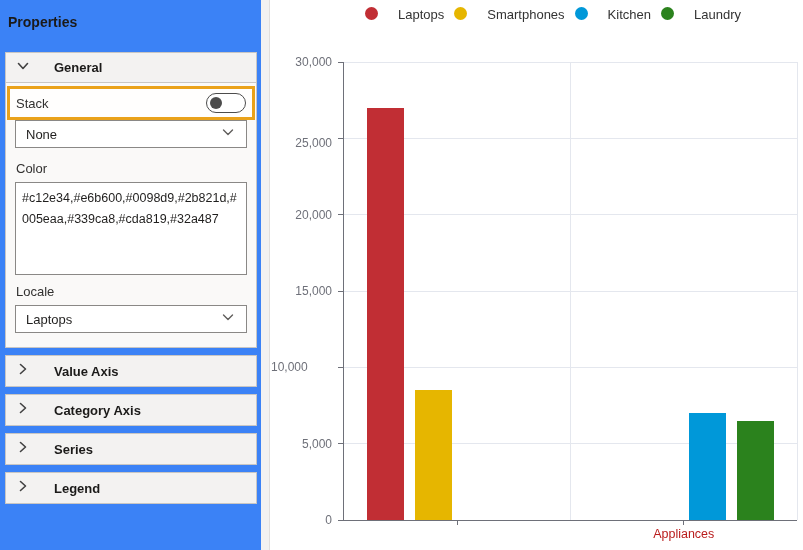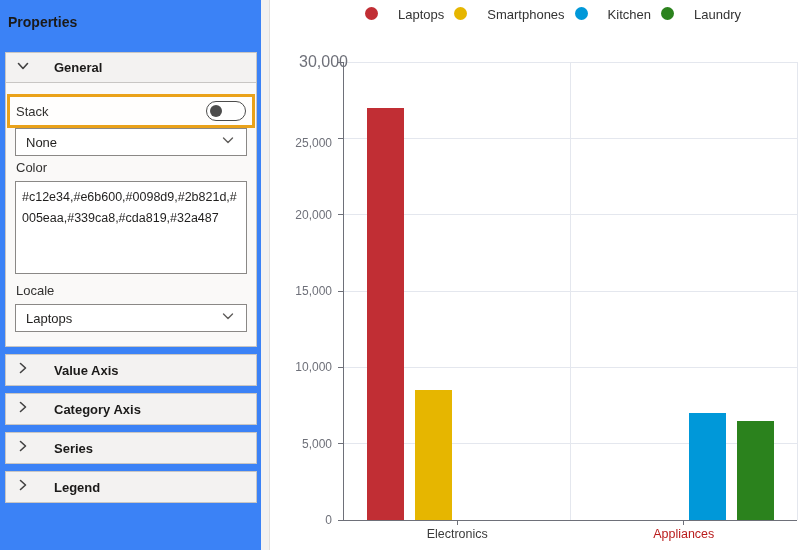--- a/index.html
+++ b/index.html
@@ -35,21 +35,21 @@
   .acc-header .hlabel { font-size:13px; font-weight:700; color:#1b1a19; }
   .chev { display:block; flex:0 0 auto; }
 
   .general-body { padding:5px 4px 14px 4px; }
   .prow {
     display:flex; align-items:center; justify-content:space-between;
     padding:0 6px;
   }
   .stack-row {
     height:28px; outline:3px solid var(--highlight); background:#fffefd;
-    margin:9px 0 3px 0;
+    margin:1px 0 3px 0;
   }
   .tog-row { height:26px; margin-top:6px; }
   .plabel { font-size:13px; color:#323130; line-height:15px; }
   .field-label { margin:9px 6px 6px 6px; }
   .dropdown {
     height:28px; margin:0 5px; border:1px solid #8a8886; background:#fff;
     display:flex; align-items:center; justify-content:space-between;
     padding:0 10px; cursor:pointer;
   }
   .dropdown .dvalue { font-size:13px; color:#201f1e; }
@@ -110,21 +110,21 @@
 
       <div class="dropdown">
         <span class="dvalue">None</span>
         <span class="chev">
           <svg width="16" height="16" viewBox="0 0 16 16">
               <polyline points="3.5,6 8,10.5 12.5,6" fill="none" stroke="#605e5c" stroke-width="1.4" stroke-linecap="round" stroke-linejoin="round"></polyline>
             </svg>
         </span>
       </div>
 
-      <div class="plabel field-label" style="margin-top:4px">Color</div>
+      <div class="plabel field-label" style="margin-top:13px">Color</div>
       <textarea class="color-textarea" spellcheck="false" style="">#c12e34,#e6b600,#0098d9,#2b821d,#005eaa,#339ca8,#cda819,#32a487</textarea>
 
       <div class="plabel field-label" style="">Locale</div>
       <div class="dropdown">
         <span class="dvalue">Laptops</span>
         <span class="chev">
           <svg width="16" height="16" viewBox="0 0 16 16">
               <polyline points="3.5,6 8,10.5 12.5,6" fill="none" stroke="#605e5c" stroke-width="1.4" stroke-linecap="round" stroke-linejoin="round"></polyline>
             </svg>
         </span>
@@ -207,31 +207,30 @@
       <div style="position: absolute; left: 73px; top: 61.5px; width: 453px; height: 1px; background: rgb(228, 231, 238);"></div>
       <div style="position: absolute; left: 299px; top: 62px; width: 1px; height: 458px; background: rgb(228, 231, 238);"></div>
       <div style="position: absolute; left: 525.5px; top: 62px; width: 1px; height: 458px; background: rgb(228, 231, 238);"></div>
       <div style="position: absolute; left: 72px; top: 62px; width: 1px; height: 459px; background: rgb(110, 112, 121);"></div>
       <div style="position: absolute; left: 72px; top: 520px; width: 454px; height: 1px; background: rgb(110, 112, 121);"></div>
       <div style="position: absolute; left: 67px; top: 519.5px; width: 5px; height: 1px; background: rgb(110, 112, 121);"></div>
       <div style="position: absolute; left: 0px; top: 513px; width: 61px; text-align: right; font-size: 12px; color: rgb(110, 112, 121); line-height: 14px;">0</div>
       <div style="position: absolute; left: 67px; top: 443.167px; width: 5px; height: 1px; background: rgb(110, 112, 121);"></div>
       <div style="position: absolute; left: 0px; top: 436.667px; width: 61px; text-align: right; font-size: 12px; color: rgb(110, 112, 121); line-height: 14px;">5,000</div>
       <div style="position: absolute; left: 67px; top: 366.833px; width: 5px; height: 1px; background: rgb(110, 112, 121);"></div>
-      <div style="position: absolute; left: 0px; top: 360.333px; width: 61px; text-align: right; font-size: 12px; color: rgb(110, 112, 121); line-height: 14px;">10,000</div>
+      <div style="position: absolute; left: 0px; top: 360.333px; width: 61px; font-size: 12px; color: rgb(110, 112, 121); line-height: 14px;">10,000</div>
       <div style="position: absolute; left: 67px; top: 290.5px; width: 5px; height: 1px; background: rgb(110, 112, 121);"></div>
       <div style="position: absolute; left: 0px; top: 284px; width: 61px; text-align: right; font-size: 12px; color: rgb(110, 112, 121); line-height: 14px;">15,000</div>
       <div style="position: absolute; left: 67px; top: 214.167px; width: 5px; height: 1px; background: rgb(110, 112, 121);"></div>
       <div style="position: absolute; left: 0px; top: 207.667px; width: 61px; text-align: right; font-size: 12px; color: rgb(110, 112, 121); line-height: 14px;">20,000</div>
       <div style="position: absolute; left: 67px; top: 137.833px; width: 5px; height: 1px; background: rgb(110, 112, 121);"></div>
       <div style="position: absolute; left: 0px; top: 136px; width: 61px; text-align: right; font-size: 12px; color: rgb(110, 112, 121); line-height: 14px;">25,000</div>
       <div style="position: absolute; left: 67px; top: 61.5px; width: 5px; height: 1px; background: rgb(110, 112, 121);"></div>
-      <div style="position: absolute; left: 16px; top: 55px; width: 61px; text-align: right; font-size: 16px; color: rgb(110, 112, 121); line-height: 14px;">30,000</div>
+      <div style="position: absolute; left: 0px; top: 55px; width: 61px; text-align: right; font-size: 12px; color: rgb(110, 112, 121); line-height: 14px;">30,000</div>
       <div style="position: absolute; left: 185.75px; top: 520px; width: 1px; height: 5px; background: rgb(110, 112, 121);"></div>
-      <div style="position: absolute; left: 73px; top: 527px; width: 226.5px; text-align: center; font-size: 12.5px; color: rgb(59, 59, 59);">Electronics</div>
       <div style="position: absolute; left: 412.25px; top: 520px; width: 1px; height: 5px; background: rgb(110, 112, 121);"></div>
       <div style="position: absolute; left: 299.5px; top: 527px; width: 226.5px; text-align: center; font-size: 12.5px; color: #b91c1c;">Appliances</div>
       <div style="position: absolute; left: 96.3522px; top: 107.8px; width: 36.693px; height: 412.2px; background: rgb(193, 46, 52);"></div>
       <div style="position: absolute; left: 144.053px; top: 390.233px; width: 36.693px; height: 129.767px; background: rgb(230, 182, 0);"></div>
       <div style="position: absolute; left: 418.254px; top: 413.133px; width: 36.693px; height: 106.867px; background: rgb(0, 152, 217);"></div>
       <div style="position: absolute; left: 465.955px; top: 420.767px; width: 36.693px; height: 99.2333px; background: rgb(43, 130, 29);"></div>
     </div>
 </div>
 
 </body></html>

